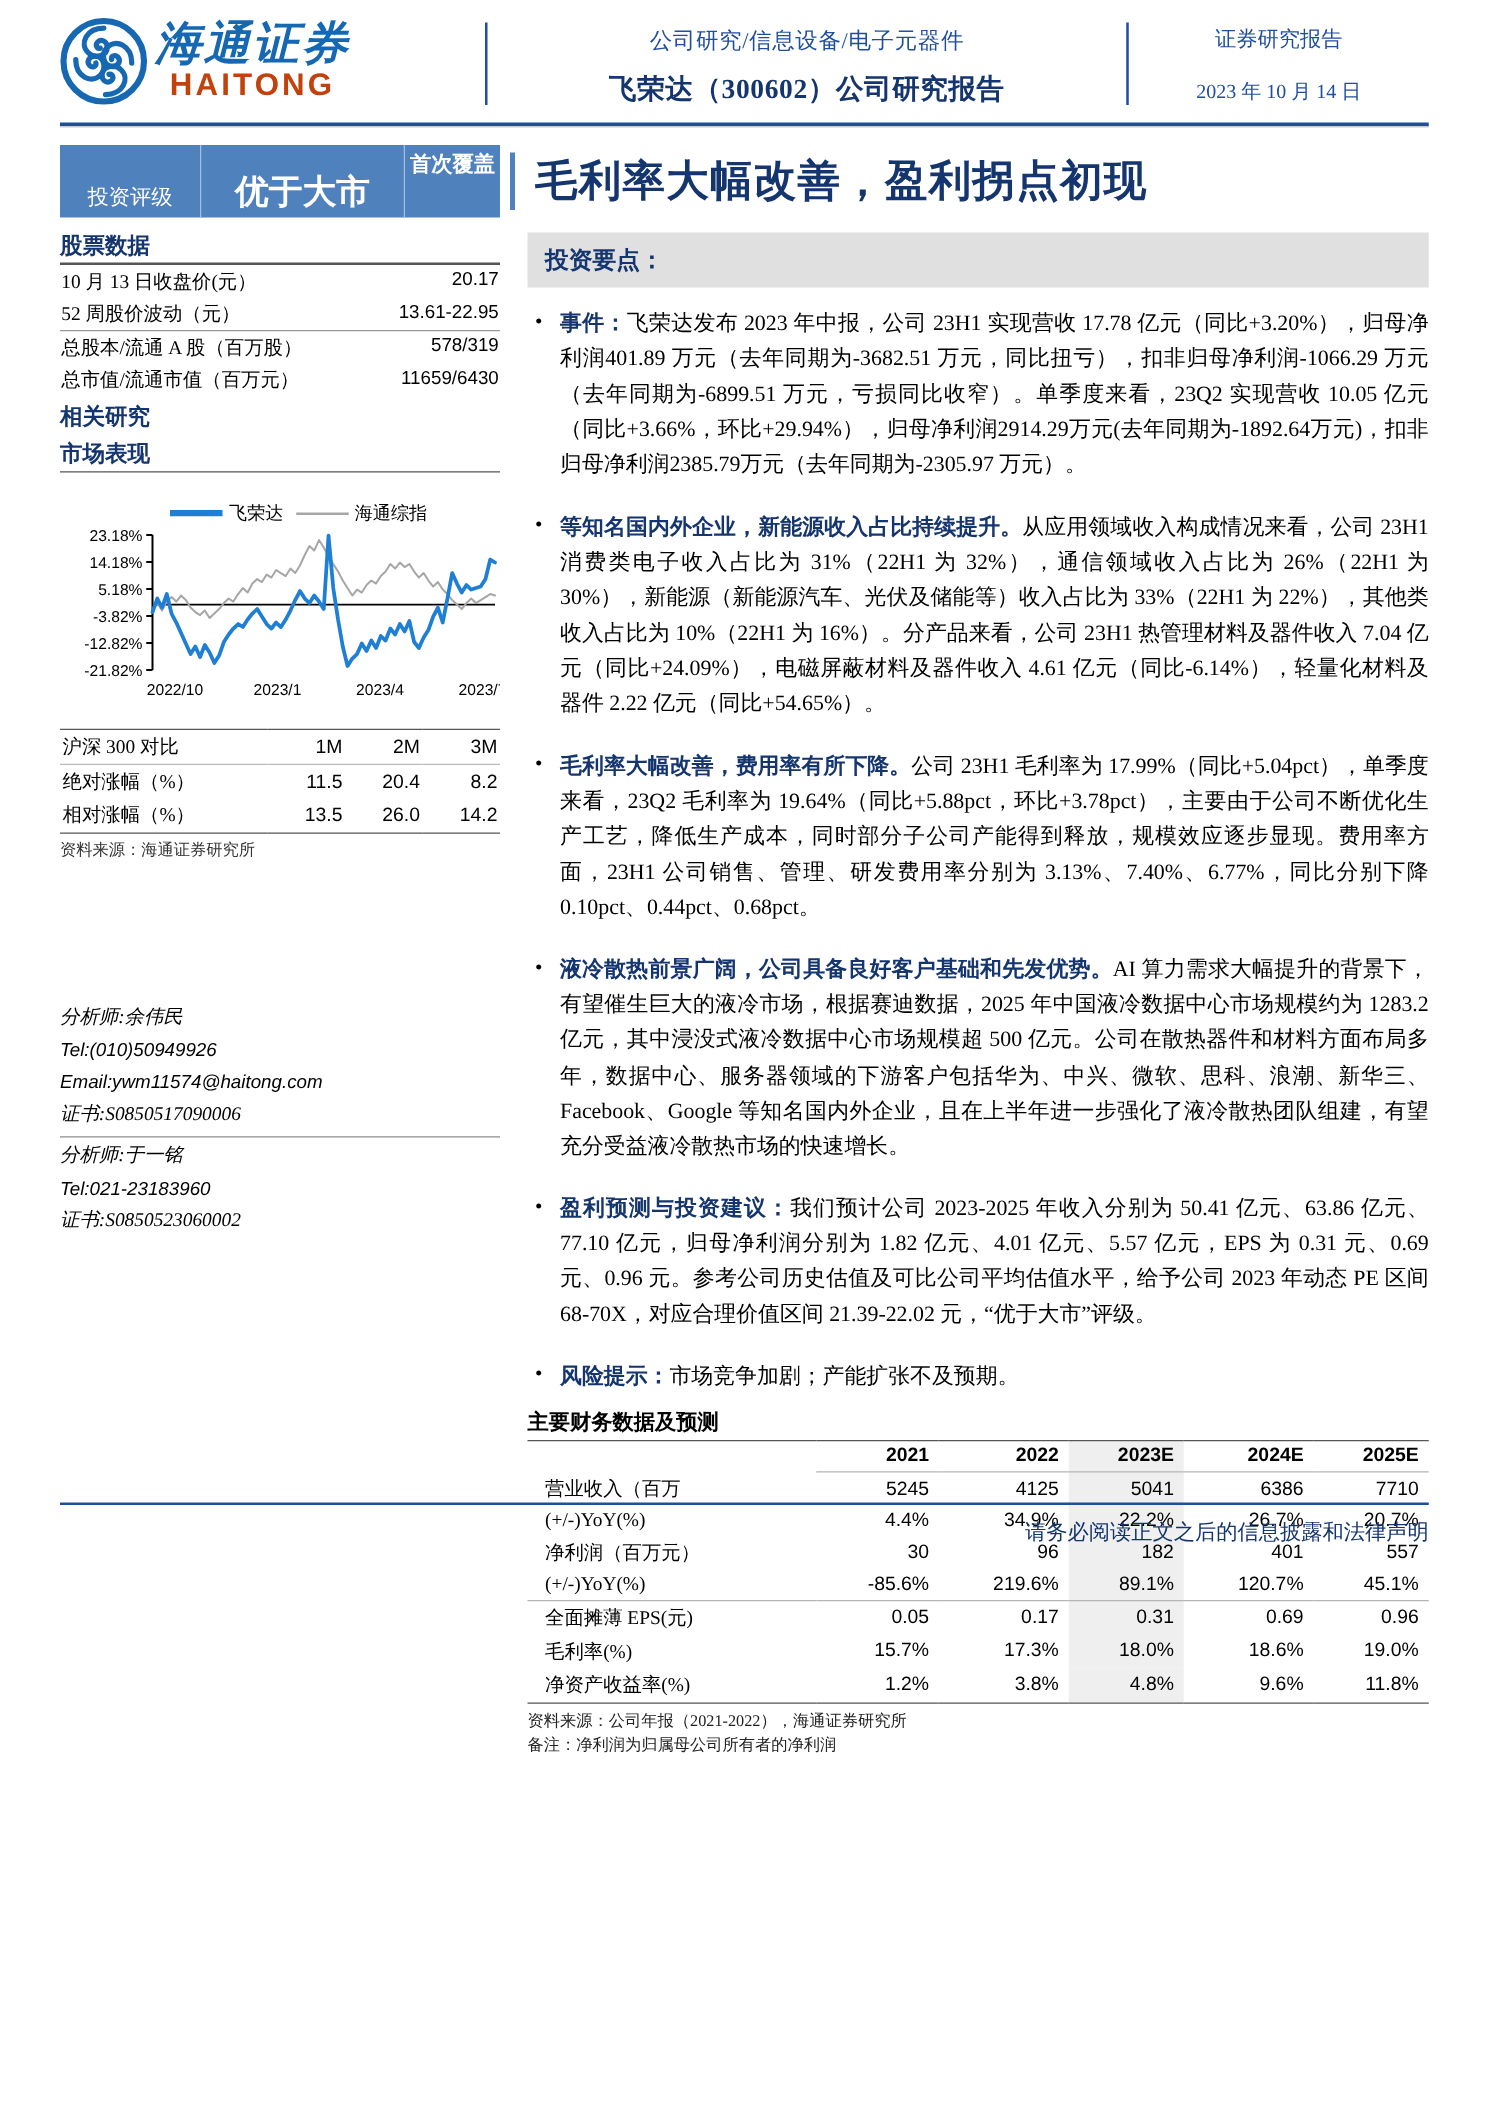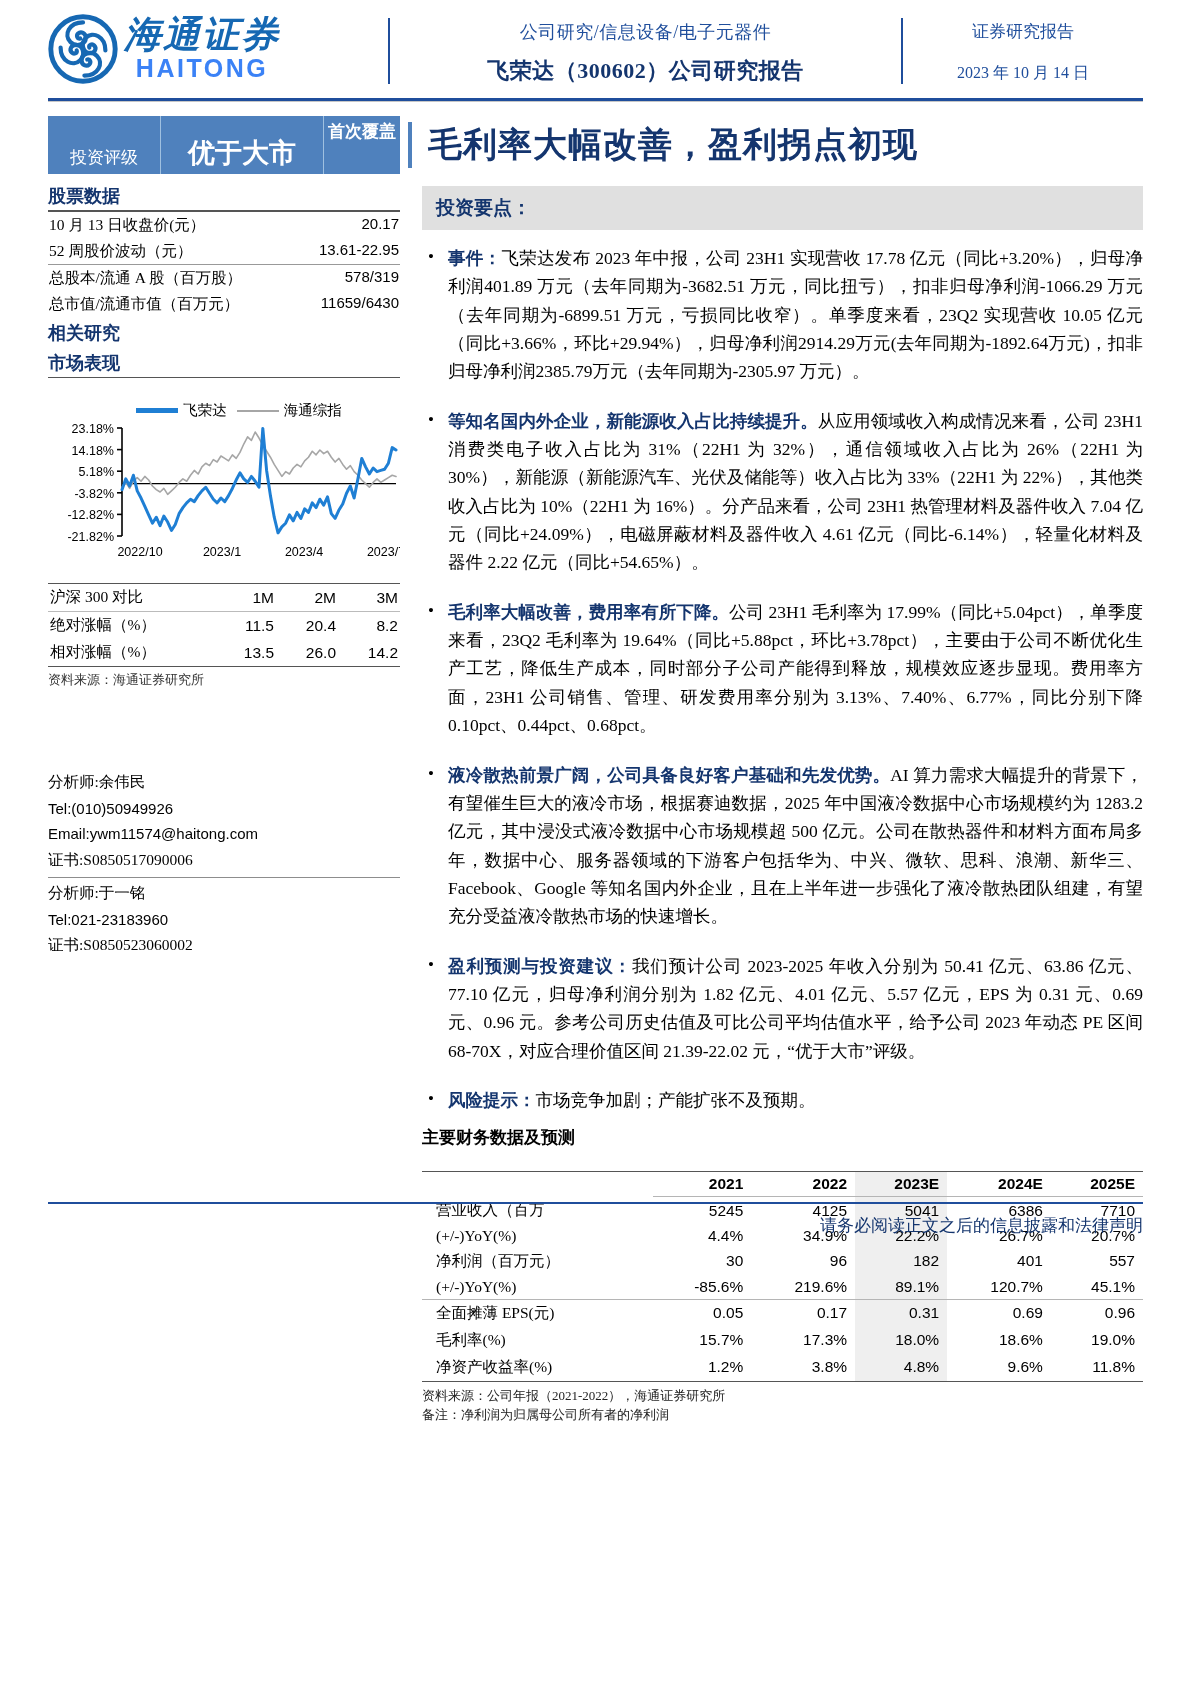--- a/index.html
+++ b/index.html
@@ -19,21 +19,21 @@
   .logo-wrap { display:flex; align-items:center; width:340px; }
   .logo-mark { width:70px; height:70px; flex:0 0 70px; }
   .logo-text { margin-left:6px; }
   .logo-cn {
     font-family:"DejaVu Serif",serif;
     font-style:italic; font-weight:bold;
     font-size:37px; color:#1668b3; letter-spacing:2px; line-height:1.05;
   }
   .logo-en {
     font-family:"Liberation Sans",sans-serif;
-    font-weight:bold; font-size:25px; color:#3b82f6; letter-spacing:2.5px;
+    font-weight:bold; font-size:25px; color:#c2410c; letter-spacing:2.5px;
     margin-top:1px; text-align:center;
   }
   .hdr-div { width:2px; background:#1f4e9c; height:66px; margin:4px 0 0 0; }
   .hdr-mid { flex:1; text-align:center; padding-top:6px; }
   .hdr-cat { font-size:18px; color:#1f4e9c; letter-spacing:.5px; }
   .hdr-title { font-size:22px; color:#14356e; font-weight:bold; margin-top:12px; letter-spacing:.5px; }
   .hdr-right { width:240px; text-align:center; padding-top:6px; }
   .hdr-r1 { font-size:17px; color:#1f4e9c; }
   .hdr-r2 { font-size:16px; color:#1f4e9c; margin-top:20px; }
 
@@ -73,40 +73,40 @@
 
   
   .perf { width:100%; border-collapse:collapse; font-size:15.5px; margin-top:4px; }
   .perf td { padding:3px 2px; }
   .perf td.num { text-align:right; font-family:"Liberation Sans",sans-serif; width:62px; }
   .perf tr.hdr td { border-top:1.4px solid #555; border-bottom:1px solid #bbb; }
   .perf tr.last td { border-bottom:1.4px solid #555; }
   .src { font-size:13px; color:#333; margin-top:4px; }
 
   
-  .analysts { margin-top:80px; font-size:15.5px; line-height:1.72; }
+  .analysts { margin-top:112px; font-size:15.5px; line-height:1.72;font-style:italic; }
   .analysts .mono { font-family:"Liberation Sans",sans-serif; font-size:15px; }
   .an-rule { height:1px; background:#8d8d8d; margin:3px 0 2px; }
 
   
   .bigtitle { font-size:34px; font-weight:bold; color:#14356e; letter-spacing:1px;
               padding:6px 0 0 6px; font-family:"DejaVu Serif",serif; }
   .vbar { position:absolute; left:-14px; top:6px; width:4px; height:46px; background:#4f81bd; }
   .keypoints { background:#e0e0e0; height:44px; display:flex; align-items:center;
                padding-left:14px; font-size:19px; font-weight:bold; color:#14356e; margin-top:18px; }
 
   ul.bullets { list-style:none; margin:14px 0 0 0; padding:0; }
   ul.bullets > li { position:relative; padding-left:26px; margin-bottom:21px;
                     font-size:17.5px; line-height:1.62; text-align:justify; }
   ul.bullets > li:before { content:"•"; position:absolute; left:6px; top:-1px; font-size:17px; }
   .lead { color:#14356e; font-weight:bold; }
 
   
   .fin-title { font-size:17px; font-weight:bold; margin-top:4px; }
-  table.fin { width:100%; border-collapse:collapse; font-size:15.5px; margin-top:22px; }
+  table.fin { width:100%; border-collapse:collapse; font-size:15.5px; margin-top:3px; }
   table.fin th, table.fin td { padding:3px 8px; }
   table.fin th { font-family:"Liberation Sans",sans-serif; font-weight:bold; text-align:right; font-size:15.5px; }
   table.fin td.lbl { text-align:left; padding-left:14px; }
   table.fin td.num { text-align:right; font-family:"Liberation Sans",sans-serif; }
   table.fin tr.head th { border-bottom:1px solid #b5b5b5; }
   table.fin tr.head th:first-child { border-bottom:none; }
   table.fin tr.sep td { border-bottom:1px solid #b5b5b5; }
   table.fin tr.topline th, table.fin tr.topline td { border-top:1.4px solid #555; }
   table.fin tr.botline td { border-bottom:1.4px solid #555; }
   .hl { background:#efefef; }

